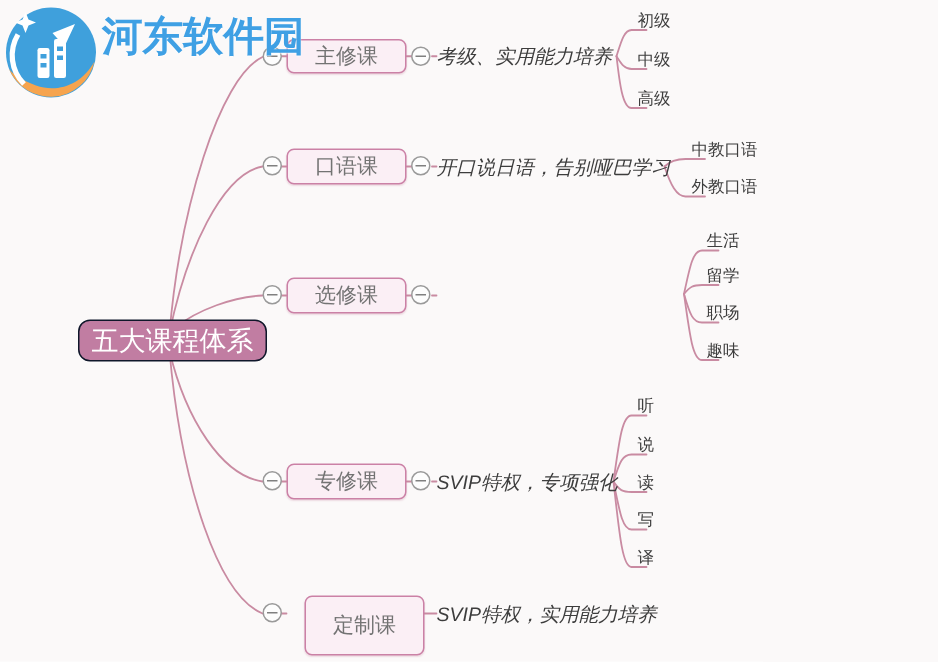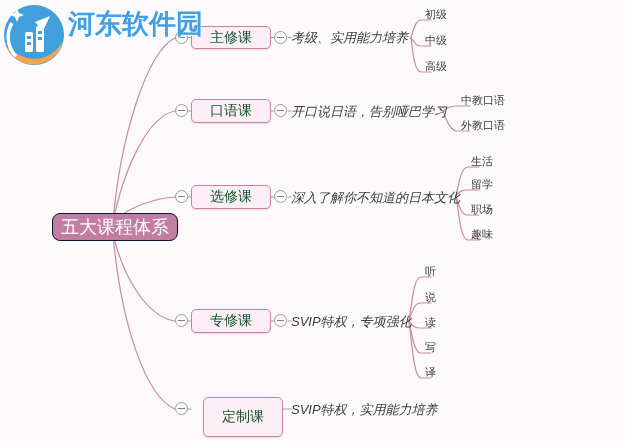--- a/index.html
+++ b/index.html
@@ -1,21 +1,21 @@
 <!DOCTYPE html>
 <html><head>
 <meta charset="utf-8">
 <style>
   html,body{margin:0;padding:0;}
   body{font-family:"Liberation Sans","DejaVu Sans",sans-serif;background:#fff;}
   .canvas{position:relative;width:625px;height:441px;background:#fbf9f9;overflow:hidden;}
   .connectors{position:absolute;left:0;top:0;z-index:1;}
   .node-box{position:absolute;z-index:2;width:80px;height:23px;background:#fbeff5;
     border:1px solid #cb81a6;border-radius:5px;display:flex;align-items:center;justify-content:center;
-    font-size:14px;color:#14532d;box-shadow:0 1px 1px rgba(200,130,160,.25);box-sizing:border-box;cursor:default;}
+    font-size:14px;color:#737373;box-shadow:0 1px 1px rgba(200,130,160,.25);box-sizing:border-box;cursor:default;}
   .root-box{position:absolute;z-index:2;left:52px;top:213px;width:126px;height:28px;
     background:#c17da2;border:1px solid #0f172a;border-radius:8px;display:flex;align-items:center;justify-content:center;
     font-size:18px;color:#ffffff;box-sizing:border-box;cursor:default;}
   .collapse-btn{position:absolute;z-index:3;width:13px;height:13px;border-radius:50%;
     background:#fdfdfd;border:1px solid #9a9a9a;box-sizing:border-box;display:flex;align-items:center;justify-content:center;cursor:pointer;}
   .collapse-btn::after{content:"";display:block;width:7px;height:1px;background:#808080;}
   .desc-label{position:absolute;z-index:2;font-size:13px;line-height:17px;color:#3d3d3d;white-space:nowrap;cursor:default;font-style:italic;}
   .child-label{position:absolute;z-index:2;font-size:11px;line-height:17px;color:#3d3d3d;white-space:nowrap;cursor:default;}
   .wm-name{position:absolute;z-index:5;left:68px;top:6px;font-size:27px;font-weight:bold;color:#3fa0e4;
     white-space:nowrap;text-shadow:0 1px 1px rgba(255,255,255,.8);}
@@ -89,21 +89,20 @@
   <div class="collapse-btn" style="left:274px;top:104px;"></div>
   <div class="desc-label" style="left:291px;top:102.5px;">开口说日语，告别哑巴学习</div>
   <div class="child-label" style="left:461px;top:91.5px;">中教口语</div>
   <div class="child-label" style="left:461px;top:116.5px;">外教口语</div>
 
   <div class="collapse-btn" style="left:175px;top:190px;"></div>
   <div class="node-box" style="left:191px;top:185px;height:24px;">
     <span>选修课</span>
   </div>
   <div class="collapse-btn" style="left:274px;top:190px;"></div>
-  <div class="desc-label" style="left:291px;top:188.5px;">深入了解你不知道的日本文化</div>
   <div class="child-label" style="left:471px;top:152.5px;">生活</div>
   <div class="child-label" style="left:471px;top:175.5px;">留学</div>
   <div class="child-label" style="left:471px;top:200.5px;">职场</div>
   <div class="child-label" style="left:471px;top:225.5px;">趣味</div>
 
   <div class="collapse-btn" style="left:175px;top:314px;"></div>
   <div class="node-box" style="left:191px;top:309px;height:24px;">
     <span>专修课</span>
   </div>
   <div class="collapse-btn" style="left:274px;top:314px;"></div>

